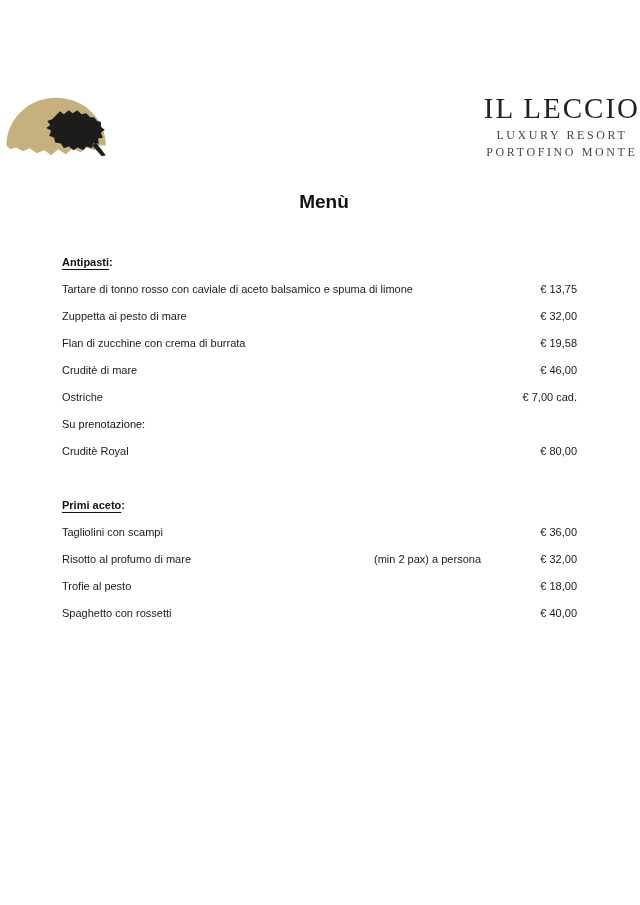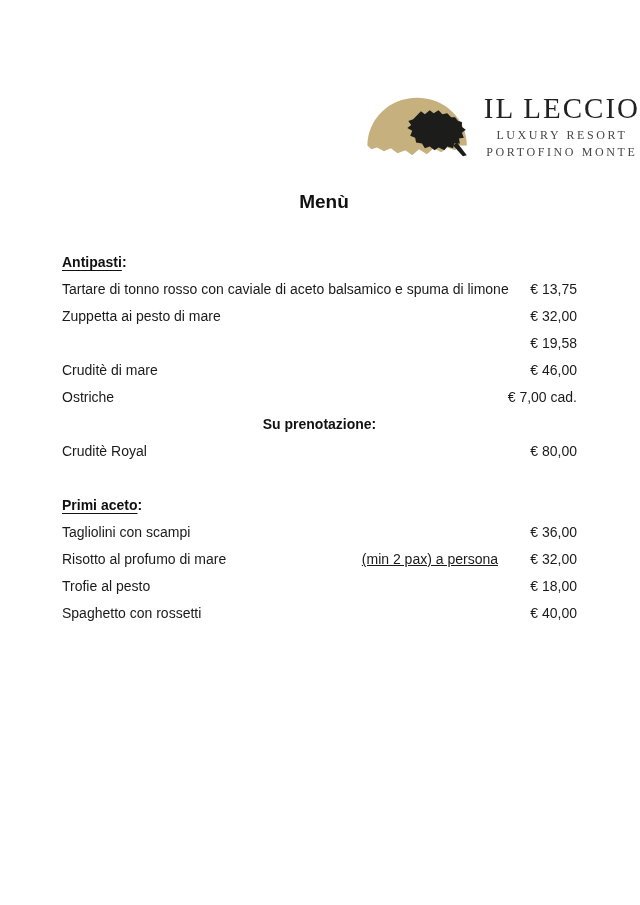--- a/index.html
+++ b/index.html
@@ -8,21 +8,21 @@
     width:640px; height:905px;
     background:#ffffff;
     overflow:hidden;
     font-family:"Liberation Sans", sans-serif;
     color:#1a1a1a;
   }
   
   .logo {
     padding-top:86px;
     display:flex;
-    justify-content:flex-end;
+    justify-content:space-between;
     align-items:center;
     gap:5px;
   }
   .logo-icon { width:118px; height:76px; flex-shrink:0; }
   .logo-text { text-align:center; padding-top:6px; }
   .brand {
     font-family:"Liberation Serif", serif;
     font-size:29px;
     letter-spacing:2px;
     color:#222222;
@@ -51,40 +51,40 @@
   
   .menu {
     margin-top:33px;
     padding-left:62px;
     padding-right:63px;
   }
   .row {
     position:relative;
     height:27px;
     line-height:27px;
-    font-size:14px;
+    font-size:11px;
     white-space:nowrap;
   }
   .row .name { display:inline-block; }
   .row .price {
     position:absolute;
     right:0; top:0;
     text-align:right;
   }
   .row .note {
     position:absolute;
-    right:79px; top:0;text-decoration:underline;
+    right:96px; top:0;
   }
   .row.heading { font-weight:bold; color:#111111; }
   .heading-word {
     text-decoration:underline;
     text-decoration-thickness:1px;
     text-underline-offset:3px;
   }
-  .row.subheading { font-weight:bold; color:#111111;text-align:center; }
+  .row.subheading { font-weight:normal; color:#111111; }
   .section-gap { height:27px; }
 </style>
 </head>
 <body>
 
 <div class="page">
 
   <div class="logo">
     <svg class="logo-icon" viewBox="0 0 120 78" xmlns="http://www.w3.org/2000/svg" aria-hidden="true">
       <path d="M6,61 A51,49 0 0 1 108,61 L100,61 L96,66 L88,63 L82,68 L74,64 L67,70 L59,65 L52,71 L45,66 L37,69 L30,64 L23,67 L16,63 L10,65 Z" fill="#c6b07e"></path>
@@ -108,20 +108,21 @@
 
     <div class="row">
       <span class="name">Tartare di tonno rosso con caviale di aceto balsamico e spuma di limone</span>
       <span class="price">€ 13,75</span>
     </div>
     <div class="row">
       <span class="name">Zuppetta ai pesto di mare</span>
       <span class="price">€ 32,00</span>
     </div>
     <div class="row">
+      <span class="name">Flan di zucchine con crema di burrata</span>
       <span class="price">€ 19,58</span>
     </div>
     <div class="row">
       <span class="name">Cruditè di mare</span>
       <span class="price">€ 46,00</span>
     </div>
     <div class="row">
       <span class="name">Ostriche</span>
       <span class="price">€ 7,00 cad.</span>
     </div>

